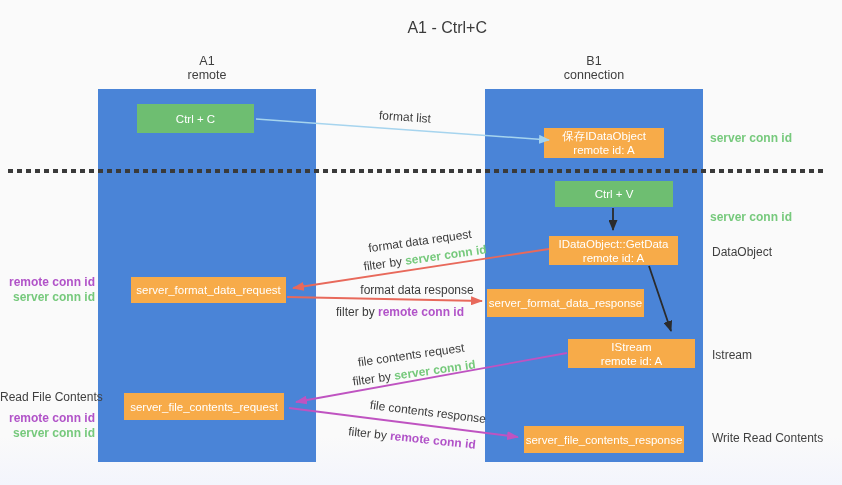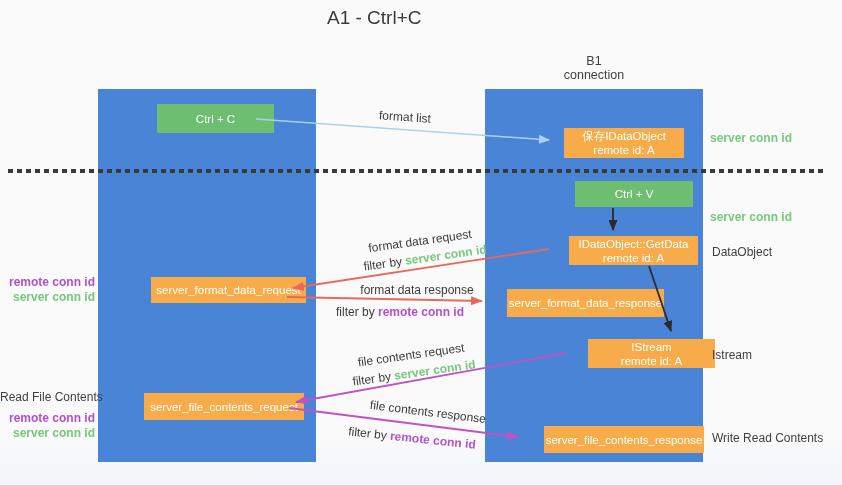--- a/index.html
+++ b/index.html
@@ -2,40 +2,40 @@
 <html><head>
 <meta charset="utf-8">
 <style>
   * { margin:0; padding:0; box-sizing:border-box; }
   body { font-family: "Liberation Sans", "DejaVu Sans", sans-serif; }
   .canvas {
     position: relative; width: 842px; height: 485px; overflow: hidden;
     background: linear-gradient(#fafafa 90%, #f3f5fc 100%);
   }
   .title {
-    position: absolute; left: 327px; top: 8px; width: 160px;
-    text-align: left; font-size: 19px; line-height: 20px; color: #3b3b3b;
+    position: absolute; left: 327px; top: 18px; width: 160px;
+    text-align: right; font-size: 16px; line-height: 20px; color: #3b3b3b;
   }
   .col-header {
     position: absolute; top: 54px; width: 218px; text-align: center;
     font-size: 12.5px; line-height: 14px; color: #3f3f3f;
   }
   .lifeline {
     position: absolute; top: 89px; width: 218px; height: 373px;
     background: #4a84d7; z-index: 1;
   }
   .divider {
     position: absolute; left: 8px; top: 169px; width: 818px; height: 4px;
     background: repeating-linear-gradient(to right, #3a3a3a 0 5px, transparent 5px 9px);
     z-index: 2;
   }
   .box {
     position: absolute; z-index: 3; display: flex; flex-direction: column;
     align-items: center; justify-content: center;
-    color: #ffffff; font-size: 11.5px; line-height: 14px; white-space: nowrap; margin-left: 20px;
+    color: #ffffff; font-size: 11.5px; line-height: 14px; white-space: nowrap;
   }
   .box.green { background: #6ebe71; }
   .box.orange { background: #f7ab49; }
   .side-label {
     position: absolute; font-size: 12px; color: #3f3f3f; white-space: nowrap; z-index: 4;
   }
   .side-left { left: 0; width: 95px; text-align: right; }
   .mid-label {
     position: absolute; font-size: 12px; color: #3c3c3c; white-space: nowrap;
     transform: translate(-50%,-50%) rotate(var(--r, 0deg)); z-index: 4;
@@ -46,20 +46,24 @@
 </style>
 </head>
 <body>
 
 <div class="canvas">
 
   <div class="title">
     <div>A1 - Ctrl+C</div>
   </div>
 
+  <div class="col-header" style="left:98px;">
+    <div>A1</div>
+    <div>remote</div>
+  </div>
   <div class="col-header" style="left:485px;">
     <div>B1</div>
     <div>connection</div>
   </div>
 
   <div class="lifeline" style="left:98px;"></div>
   <div class="lifeline" style="left:485px;"></div>
 
   <div class="divider"></div>
 

